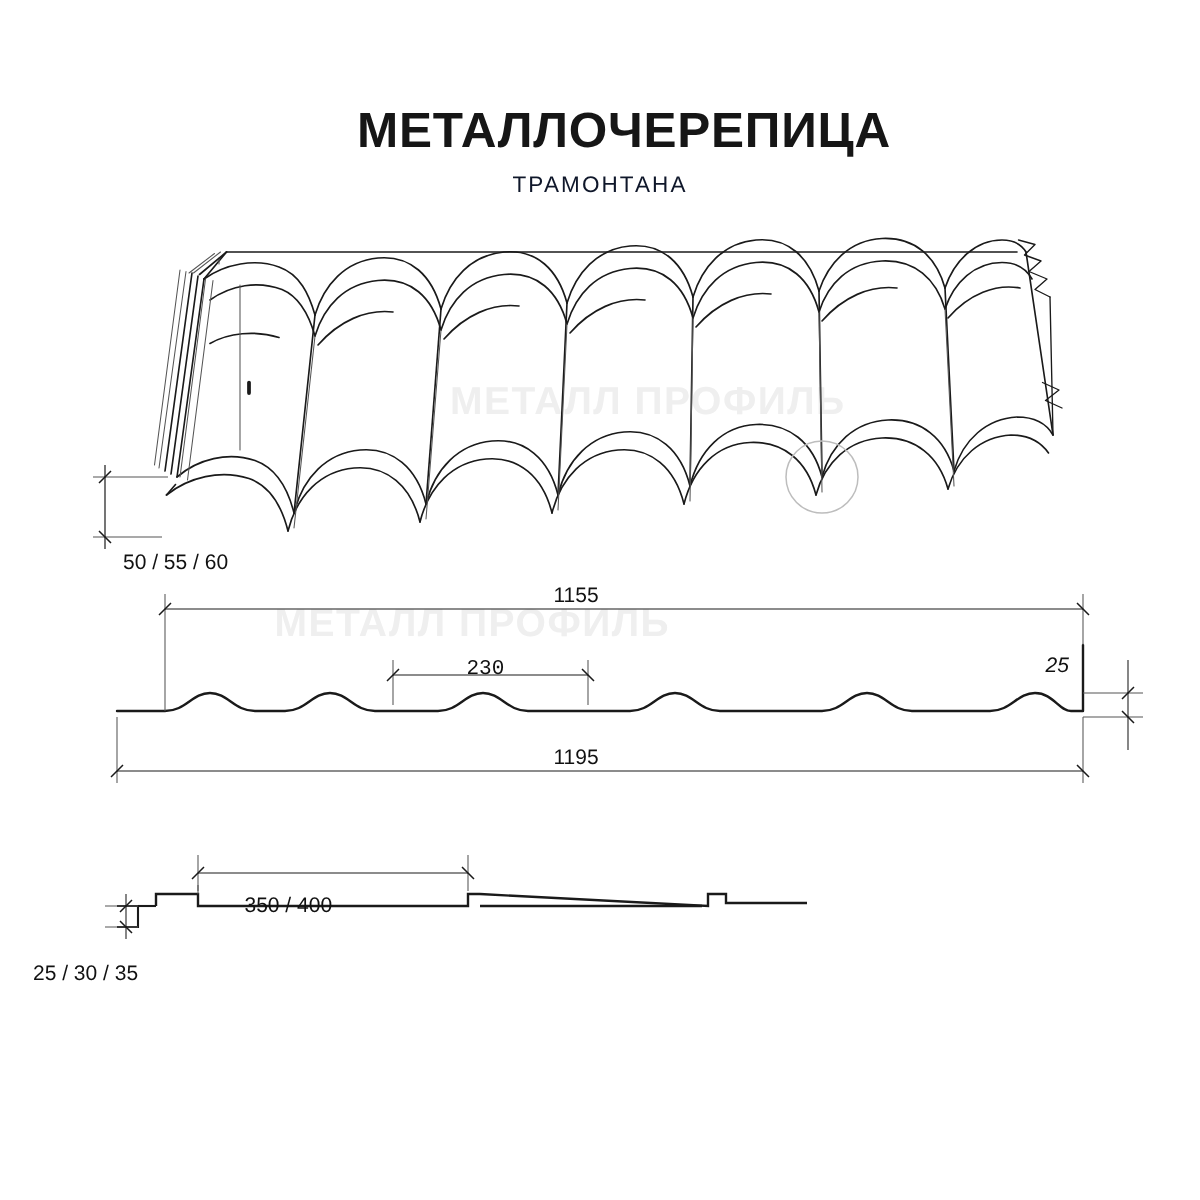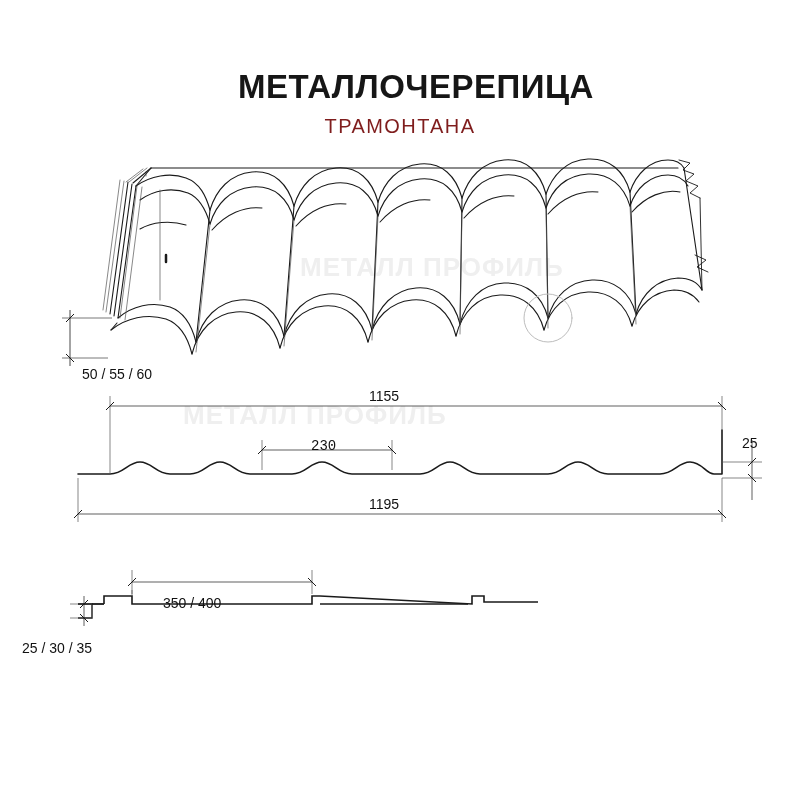--- a/index.html
+++ b/index.html
@@ -33,34 +33,34 @@
     letter-spacing: 0.5px;
     color: #161616;
     padding-left: 16px;
   }
   .subtitle {
     position: absolute;
     left: 0;
     top: 115px;
     width: 800px;
     text-align: center;
-    font-size: 20px;
+    font-size: 15px;
     letter-spacing: 1.4px;
-    color: #7f1d1d;
+    color: #0f172a;
   }
   .dim-label {
     position: absolute;
     font-size: 14px;
     color: #111;
     white-space: nowrap;
   }
   .dim-50 { left: 82px; top: 366px; }
   .dim-1155 { left: 369px; top: 388px; }
   .dim-230 { left: 311px; top: 438px; font-family: Liberation Mono, monospace; }
-  .dim-25r { left: 742px; top: 435px; }
+  .dim-25r { left: 697px; top: 435px; font-style: italic; }
   .dim-1195 { left: 369px; top: 496px; }
   .dim-350 { left: 163px; top: 595px; }
   .dim-2530 { left: 22px; top: 640px; }
   svg { position: absolute; left: 0; top: 0; }
   .wm {
     position: absolute;
     color: #efefef;
     font-size: 26px;
     font-weight: bold;
     letter-spacing: 1px;

